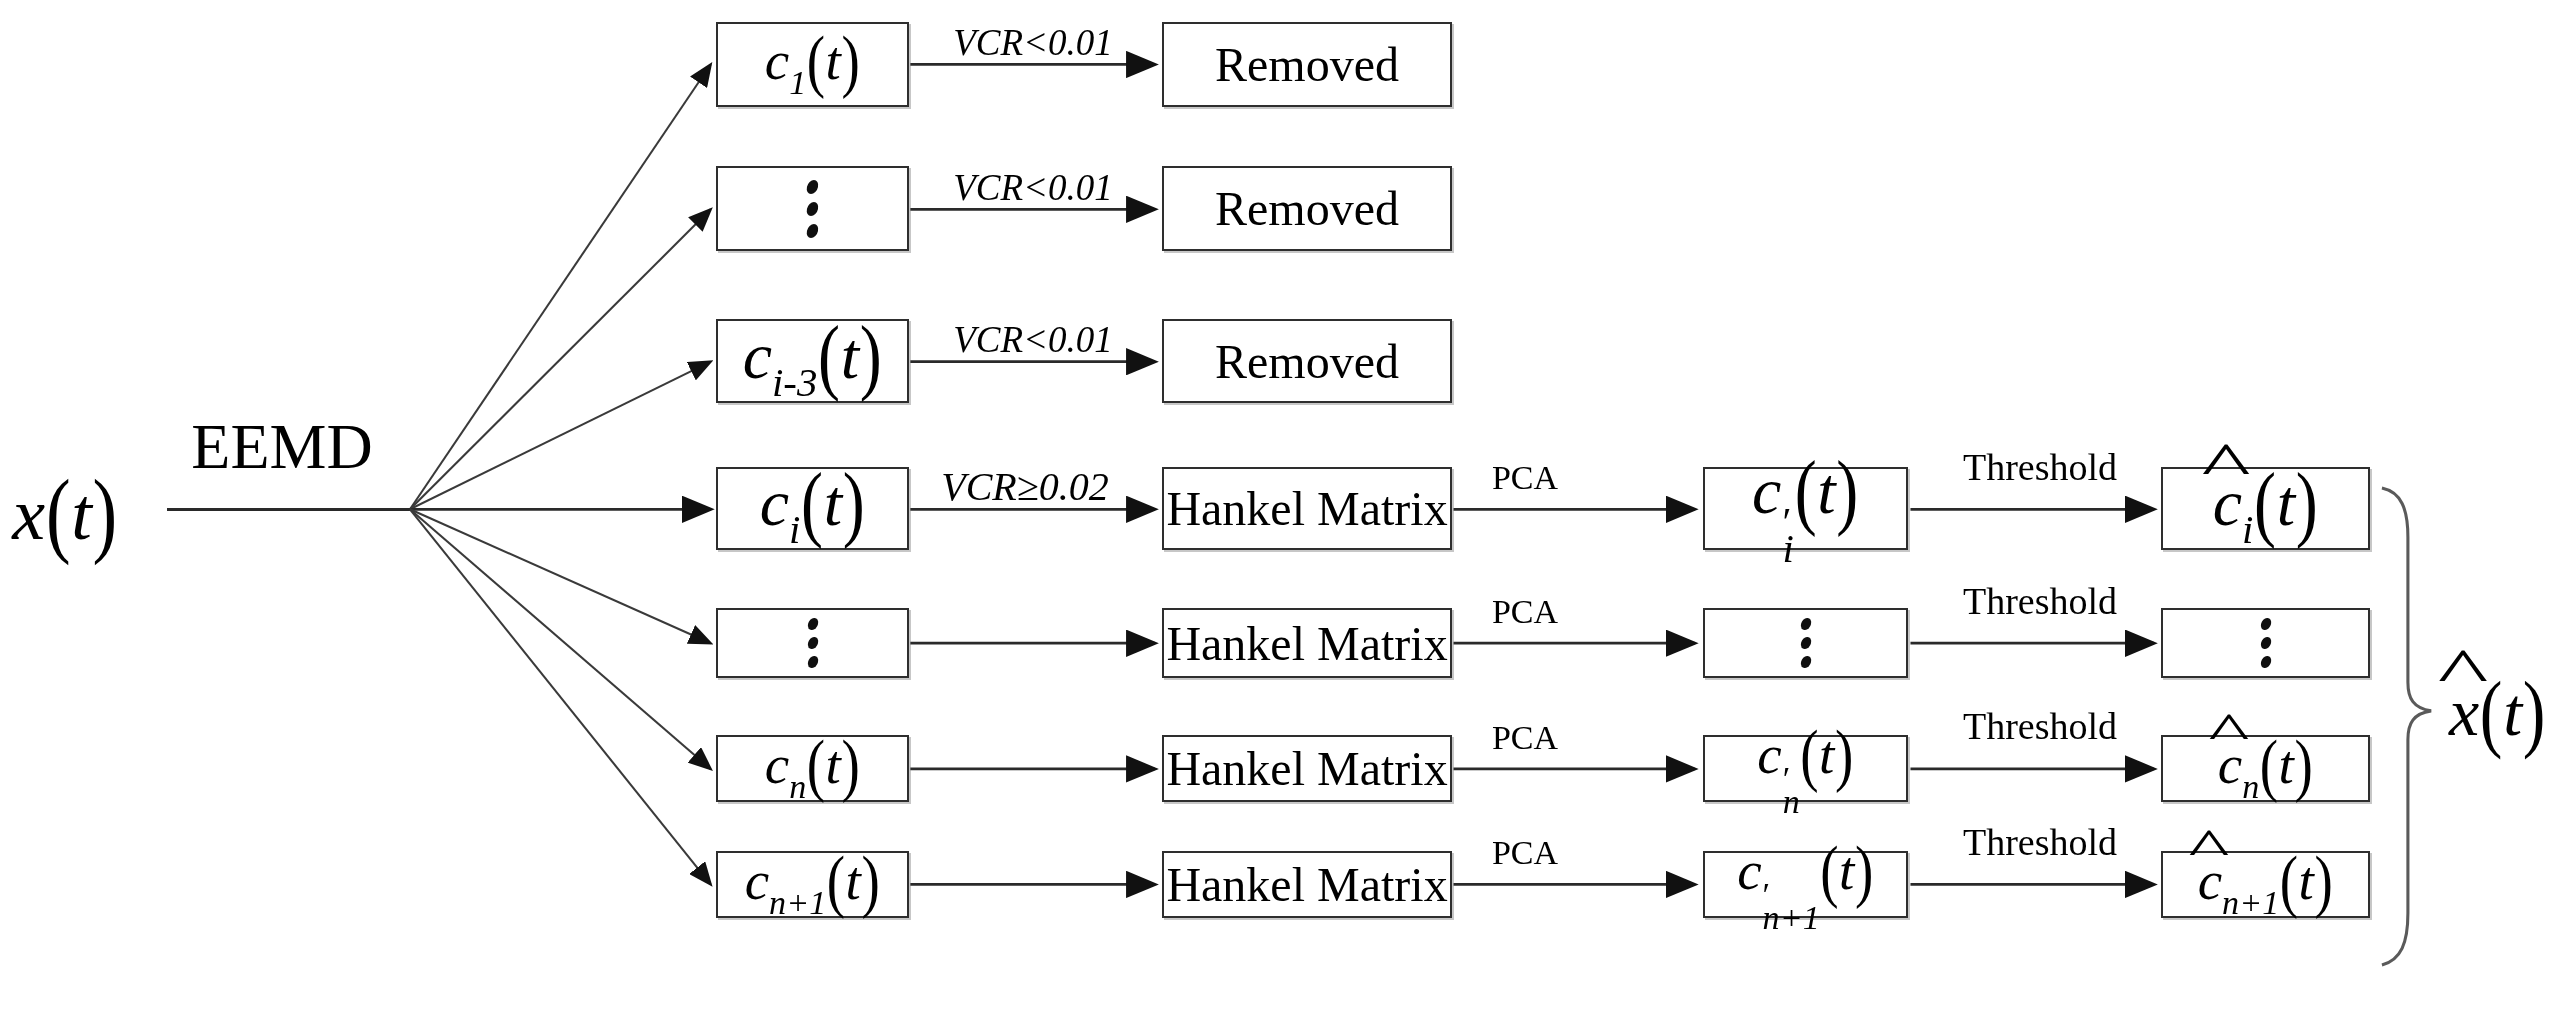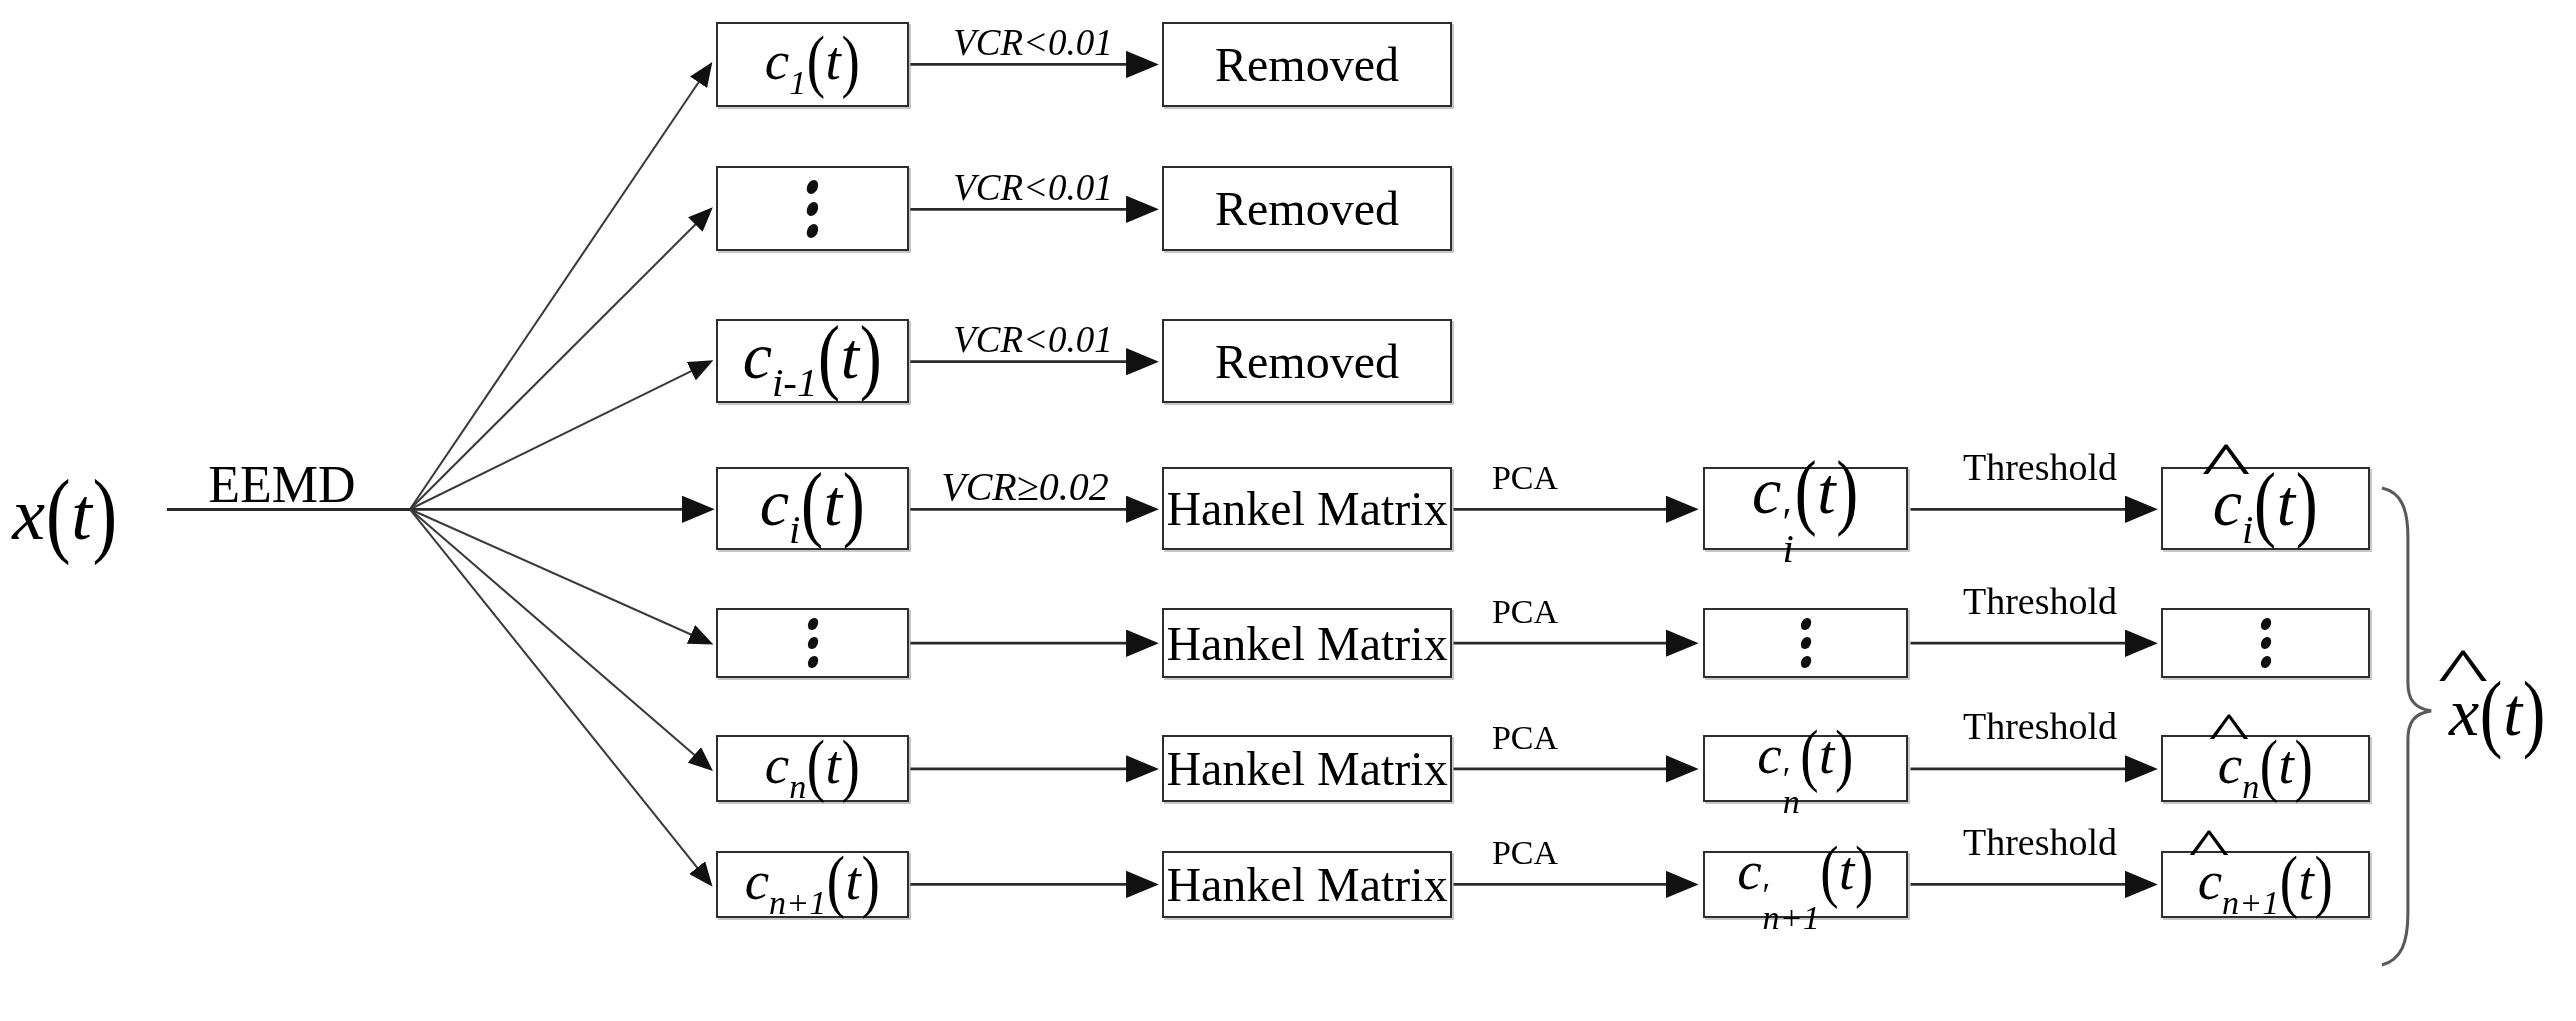--- a/index.html
+++ b/index.html
@@ -85,21 +85,21 @@
       <line x1="245" y1="745" x2="600" y2="745" stroke="#2a2a2a" stroke-width="4"></line>
       <line x1="600" y1="745" x2="1040" y2="1294" stroke="#3a3a3a" stroke-width="3" marker-end="url(#ah)"></line>
       <line x1="1332" y1="1294" x2="1690" y2="1294" stroke="#2a2a2a" stroke-width="4" marker-end="url(#ah)"></line>
       <line x1="2127" y1="1294" x2="2480" y2="1294" stroke="#2a2a2a" stroke-width="4" marker-end="url(#ah)"></line>
       <line x1="2796" y1="1294" x2="3152" y2="1294" stroke="#2a2a2a" stroke-width="4" marker-end="url(#ah)"></line>
       <path d="M 3486 714 C 3514 720 3524 744 3524 786 L 3524 998 C 3524 1022 3532 1036 3558 1040 C 3532 1044 3524 1058 3524 1082 L 3524 1336 C 3524 1380 3514 1404 3486 1412" fill="none" stroke="#5a5a5a" stroke-width="4.5"></path>
     </svg>
 
   <div class="sig" id="inputSig" style="left:12.3px;top:514px;font-size:74px;"><span class="math txt" style="font-size: 74px;"><span class="mi">x</span><span class="paren">(</span><span class="mi">t</span><span class="paren">)</span></span></div>
 
-  <div class="lbl" style="left:282px;top:485px;font-size:52px;">EEMD</div>
+  <div class="lbl" style="left:282px;top:447px;font-size:64px;">EEMD</div>
 
   <div id="rowsHost">
       <div class="node" style="left: 716px; top: 22px; width: 193px; height: 85px;">
         <span class="math txt" style="font-size: 55px;"><span class="mi">c</span><sub class="msub">1</sub><span class="paren">(</span><span class="mi">t</span><span class="paren">)</span></span>
       </div>
       <div class="lbl vcr" style="left: 1033px; top: 42px; font-size: 37px;">VCR&lt;0.01</div>
       <div class="node" style="left: 1162px; top: 22px; width: 290px; height: 85px;">
         <span class="txt" style="font-size: 48px;">Removed</span>
       </div>
       <div class="node" style="left: 716px; top: 166px; width: 193px; height: 85px;">
@@ -107,21 +107,21 @@
           <span class="dot" style="width: 11px; height: 13.7px;"></span>
           <span class="dot" style="width: 11px; height: 13.7px;"></span>
           <span class="dot" style="width: 11px; height: 13.7px;"></span>
         </span>
       </div>
       <div class="lbl vcr" style="left: 1033px; top: 187px; font-size: 37px;">VCR&lt;0.01</div>
       <div class="node" style="left: 1162px; top: 166px; width: 290px; height: 85px;">
         <span class="txt" style="font-size: 48px;">Removed</span>
       </div>
       <div class="node" style="left: 716px; top: 319px; width: 193px; height: 84px;">
-        <span class="math txt" style="font-size: 66px;"><span class="mi">c</span><sub class="msub">i-1</sub><span class="paren">(</span><span class="mi">t</span><span class="paren">)</span></span>
+        <span class="math txt" style="font-size: 66px;"><span class="mi">c</span><sub class="msub">i-3</sub><span class="paren">(</span><span class="mi">t</span><span class="paren">)</span></span>
       </div>
       <div class="lbl vcr" style="left: 1033px; top: 339px; font-size: 37px;">VCR&lt;0.01</div>
       <div class="node" style="left: 1162px; top: 319px; width: 290px; height: 84px;">
         <span class="txt" style="font-size: 48px;">Removed</span>
       </div>
       <div class="node" style="left: 716px; top: 467px; width: 193px; height: 83px;">
         <span class="math txt" style="font-size: 66px;"><span class="mi">c</span><sub class="msub">i</sub><span class="paren">(</span><span class="mi">t</span><span class="paren">)</span></span>
       </div>
       <div class="lbl vcr" style="left: 1025px; top: 487px; font-size: 40px;">VCR≥0.02</div>
       <div class="node" style="left: 1162px; top: 467px; width: 290px; height: 83px;">

